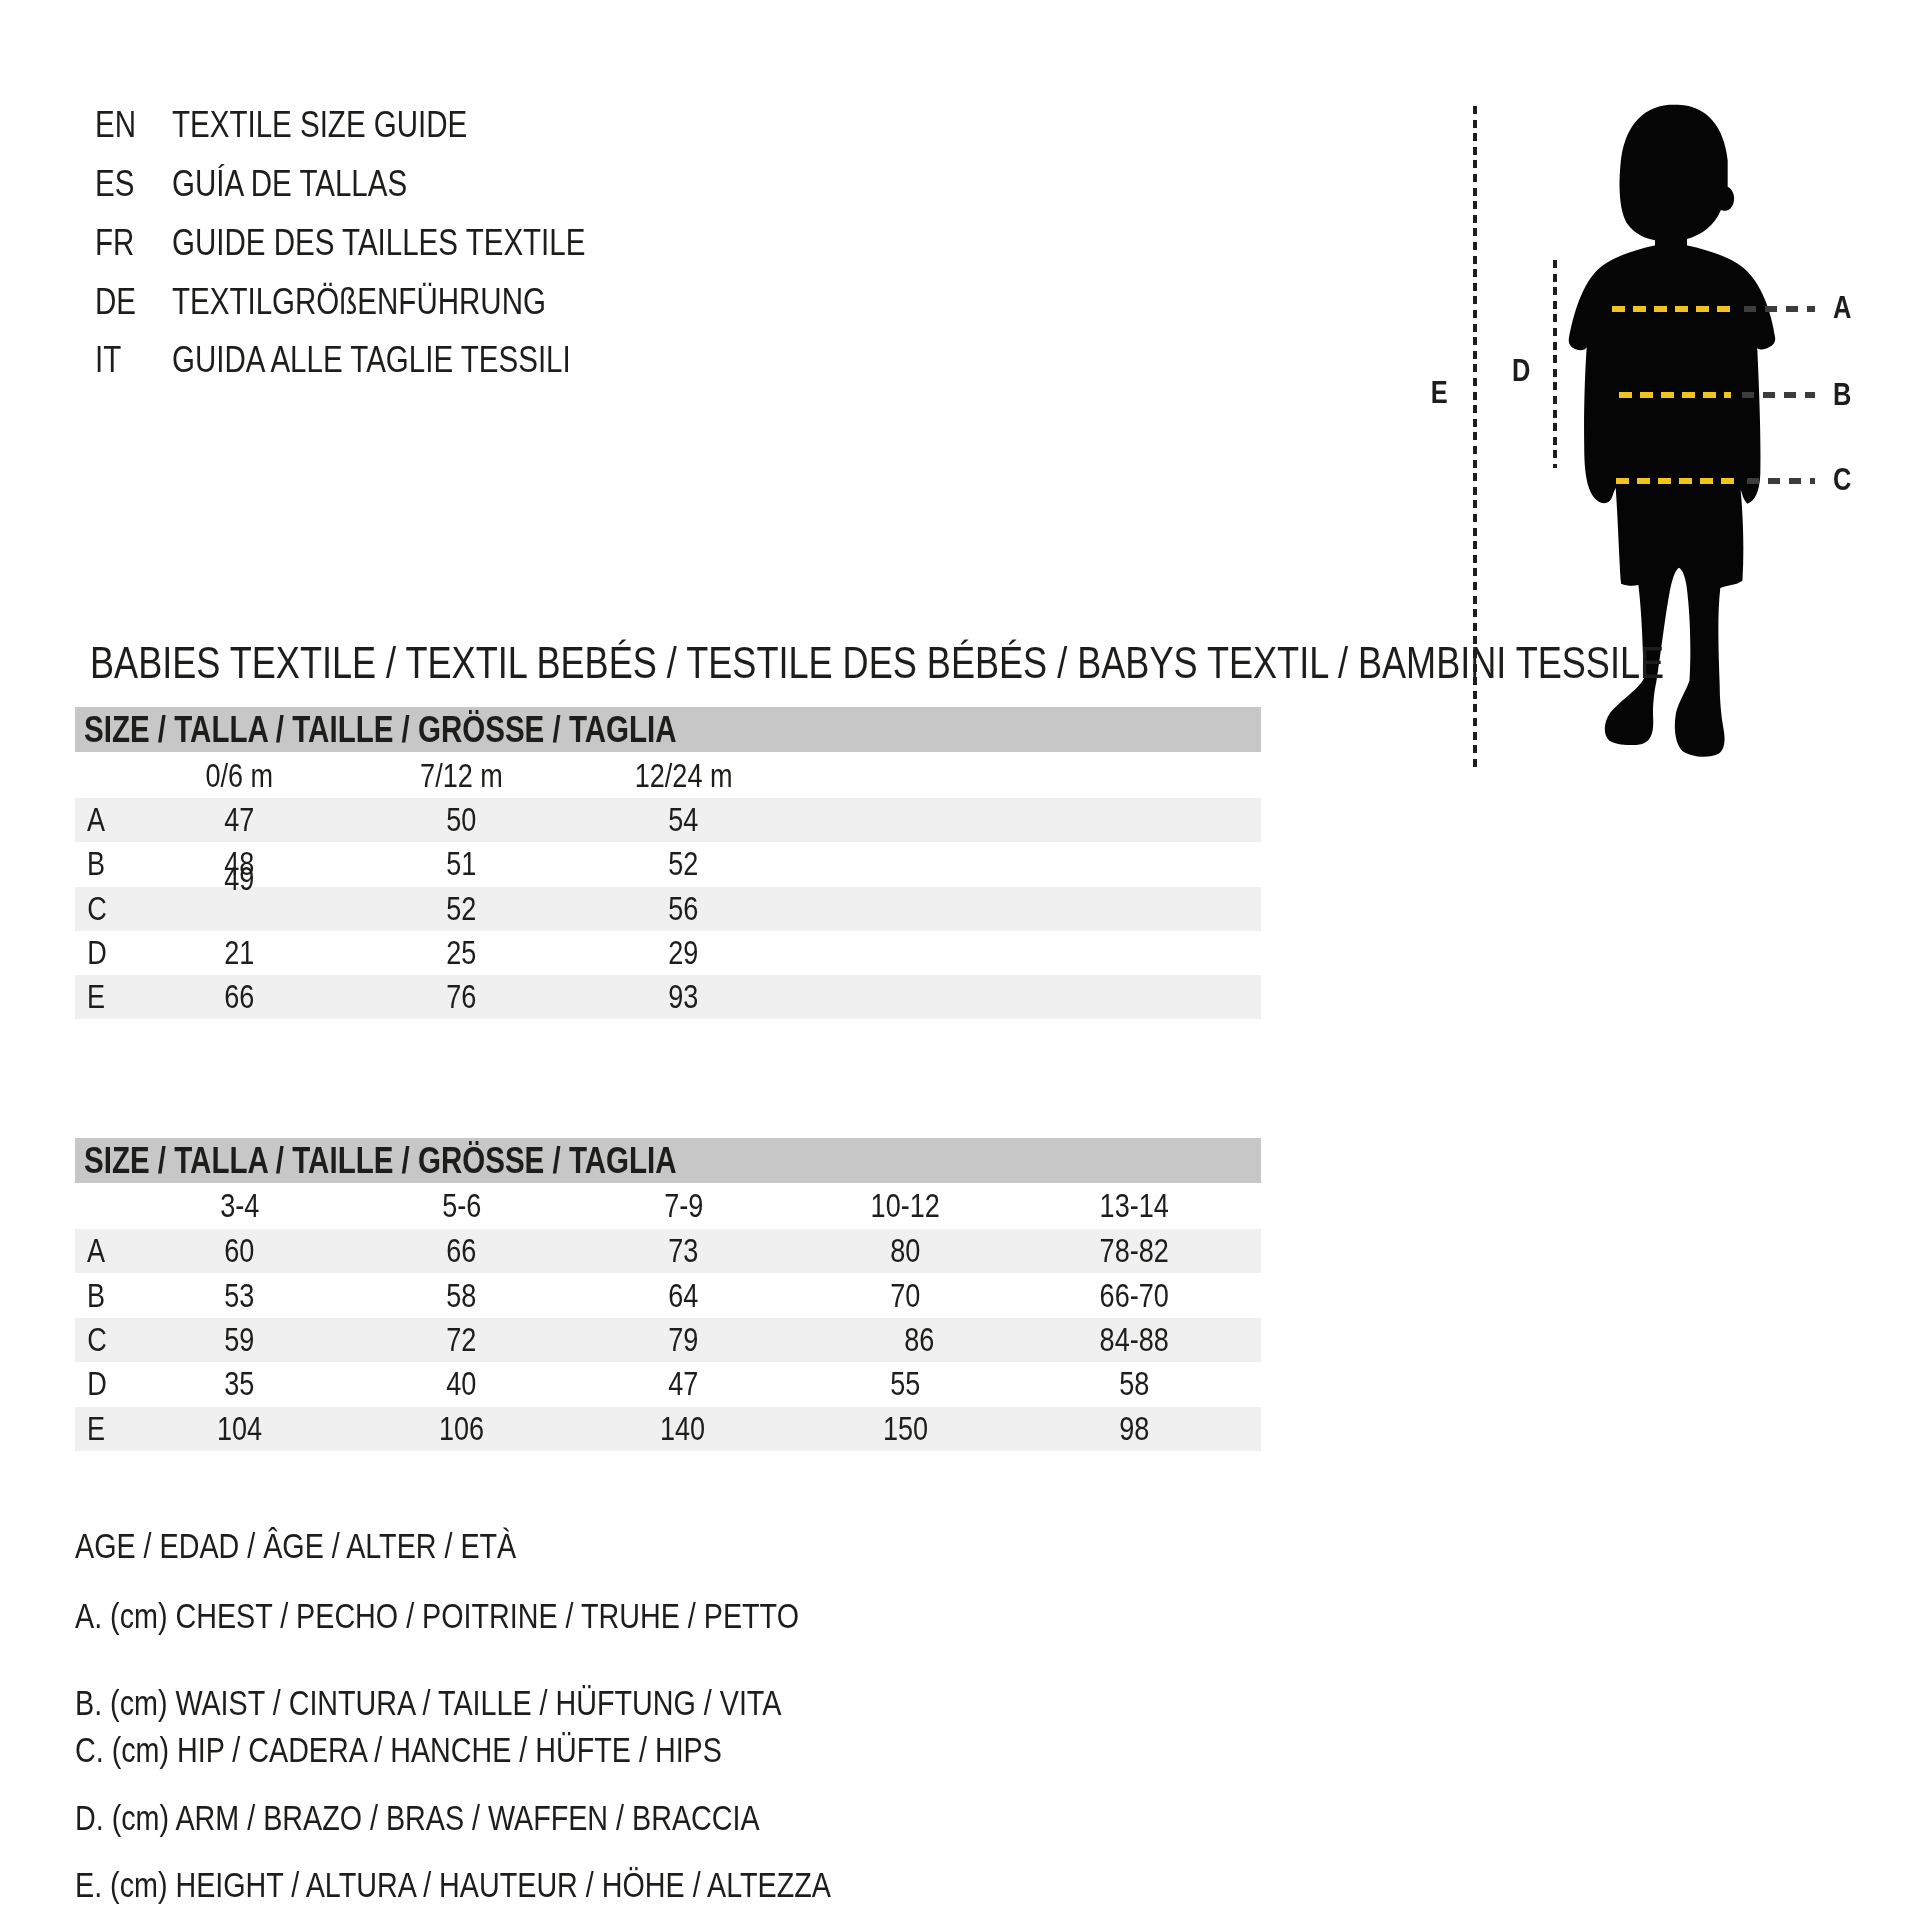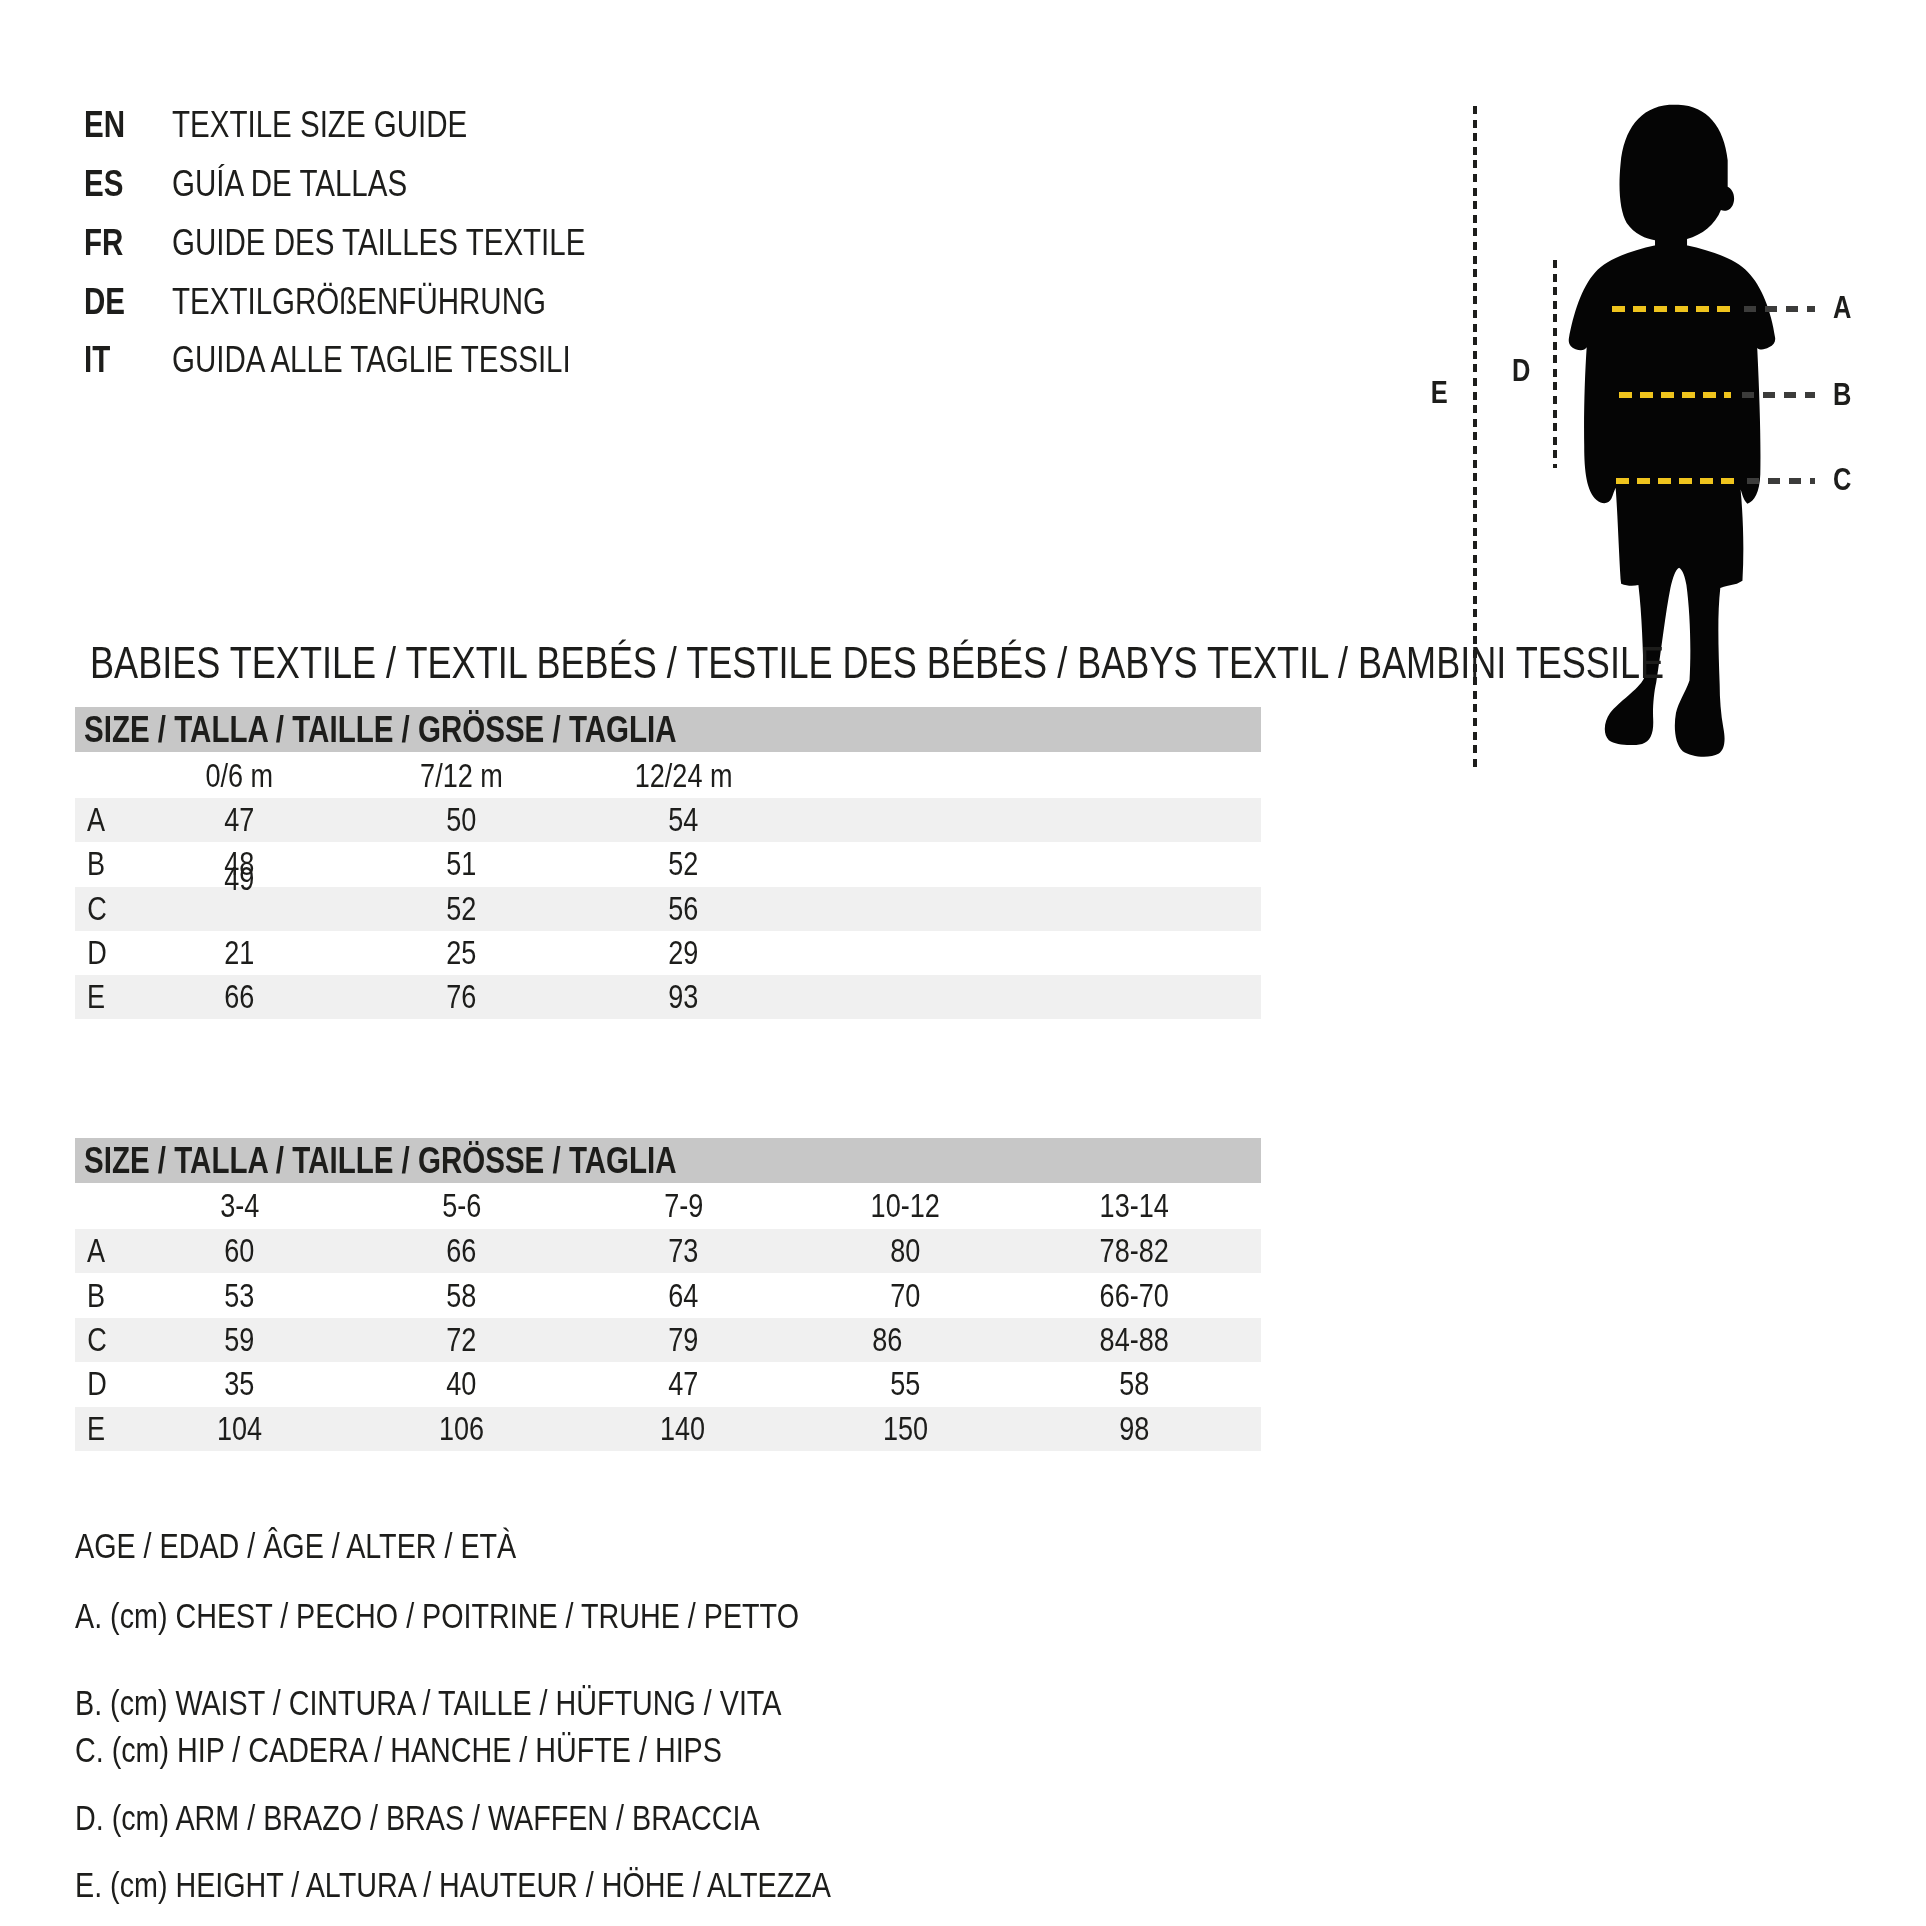--- a/index.html
+++ b/index.html
@@ -5,21 +5,21 @@
   html,body { margin:0; padding:0; background:#fff; }
   #canvas {
     position:relative; width:1926px; height:1926px; background:#ffffff;
     font-family:"Liberation Sans", sans-serif; color:#1d1d1b; overflow:hidden;
   }
   .cond { display:inline-block; transform:scaleX(0.82); transform-origin:0 50%; white-space:nowrap; }
   .ccenter .cond, .figlabel .cond { transform-origin:50% 50%; }
 
   
   .langrow { position:absolute; font-size:36px; line-height:38px; }
-  .langcode { position:absolute; left:84px;font-weight:bold; }
+  .langcode { position:absolute; left:95px; }
   .langtitle { position:absolute; left:172px; }
 
   
   .sectitle { position:absolute; left:90px; font-size:44px; line-height:42px; }
 
   
   .sizebar { position:absolute; left:75px; width:1186px; height:45px; background:#c7c7c7; }
   .sizebar .txt { position:absolute; left:8.6px; top:0; font-size:36px; line-height:45px;font-weight:bold; }
   .band { position:absolute; left:75px; width:1186px; height:44px; background:#f0f0f0; }
   .colhead, .cell { position:absolute; width:185px; text-align:center; font-size:33px; line-height:44px; }
@@ -204,21 +204,21 @@
     <div class="cell" style="left:147px;  top:1274px"><span class="cond">53</span></div>
     <div class="cell" style="left:369px;  top:1274px"><span class="cond">58</span></div>
     <div class="cell" style="left:591px;  top:1274px"><span class="cond">64</span></div>
     <div class="cell" style="left:813px; top:1274px"><span class="cond">70</span></div>
     <div class="cell" style="left:1042px; top:1274px"><span class="cond">66-70</span></div>
 
     <div class="rletter" style="top:1318px"><span class="cond">C</span></div>
     <div class="cell" style="left:147px;  top:1318px"><span class="cond">59</span></div>
     <div class="cell" style="left:369px;  top:1318px"><span class="cond">72</span></div>
     <div class="cell" style="left:591px;  top:1318px"><span class="cond">79</span></div>
-    <div class="cell" style="left:795px; top:1318px"><span class="cond">86</span></div>
+    <div class="cell" style="left:827px; top:1318px"><span class="cond">86</span></div>
     <div class="cell" style="left:1042px; top:1318px"><span class="cond">84-88</span></div>
 
     <div class="rletter" style="top:1362px"><span class="cond">D</span></div>
     <div class="cell" style="left:147px;  top:1362px"><span class="cond">35</span></div>
     <div class="cell" style="left:369px;  top:1362px"><span class="cond">40</span></div>
     <div class="cell" style="left:591px;  top:1362px"><span class="cond">47</span></div>
     <div class="cell" style="left:813px; top:1362px"><span class="cond">55</span></div>
     <div class="cell" style="left:1042px; top:1362px"><span class="cond">58</span></div>
 
     <div class="rletter" style="top:1407px"><span class="cond">E</span></div>

